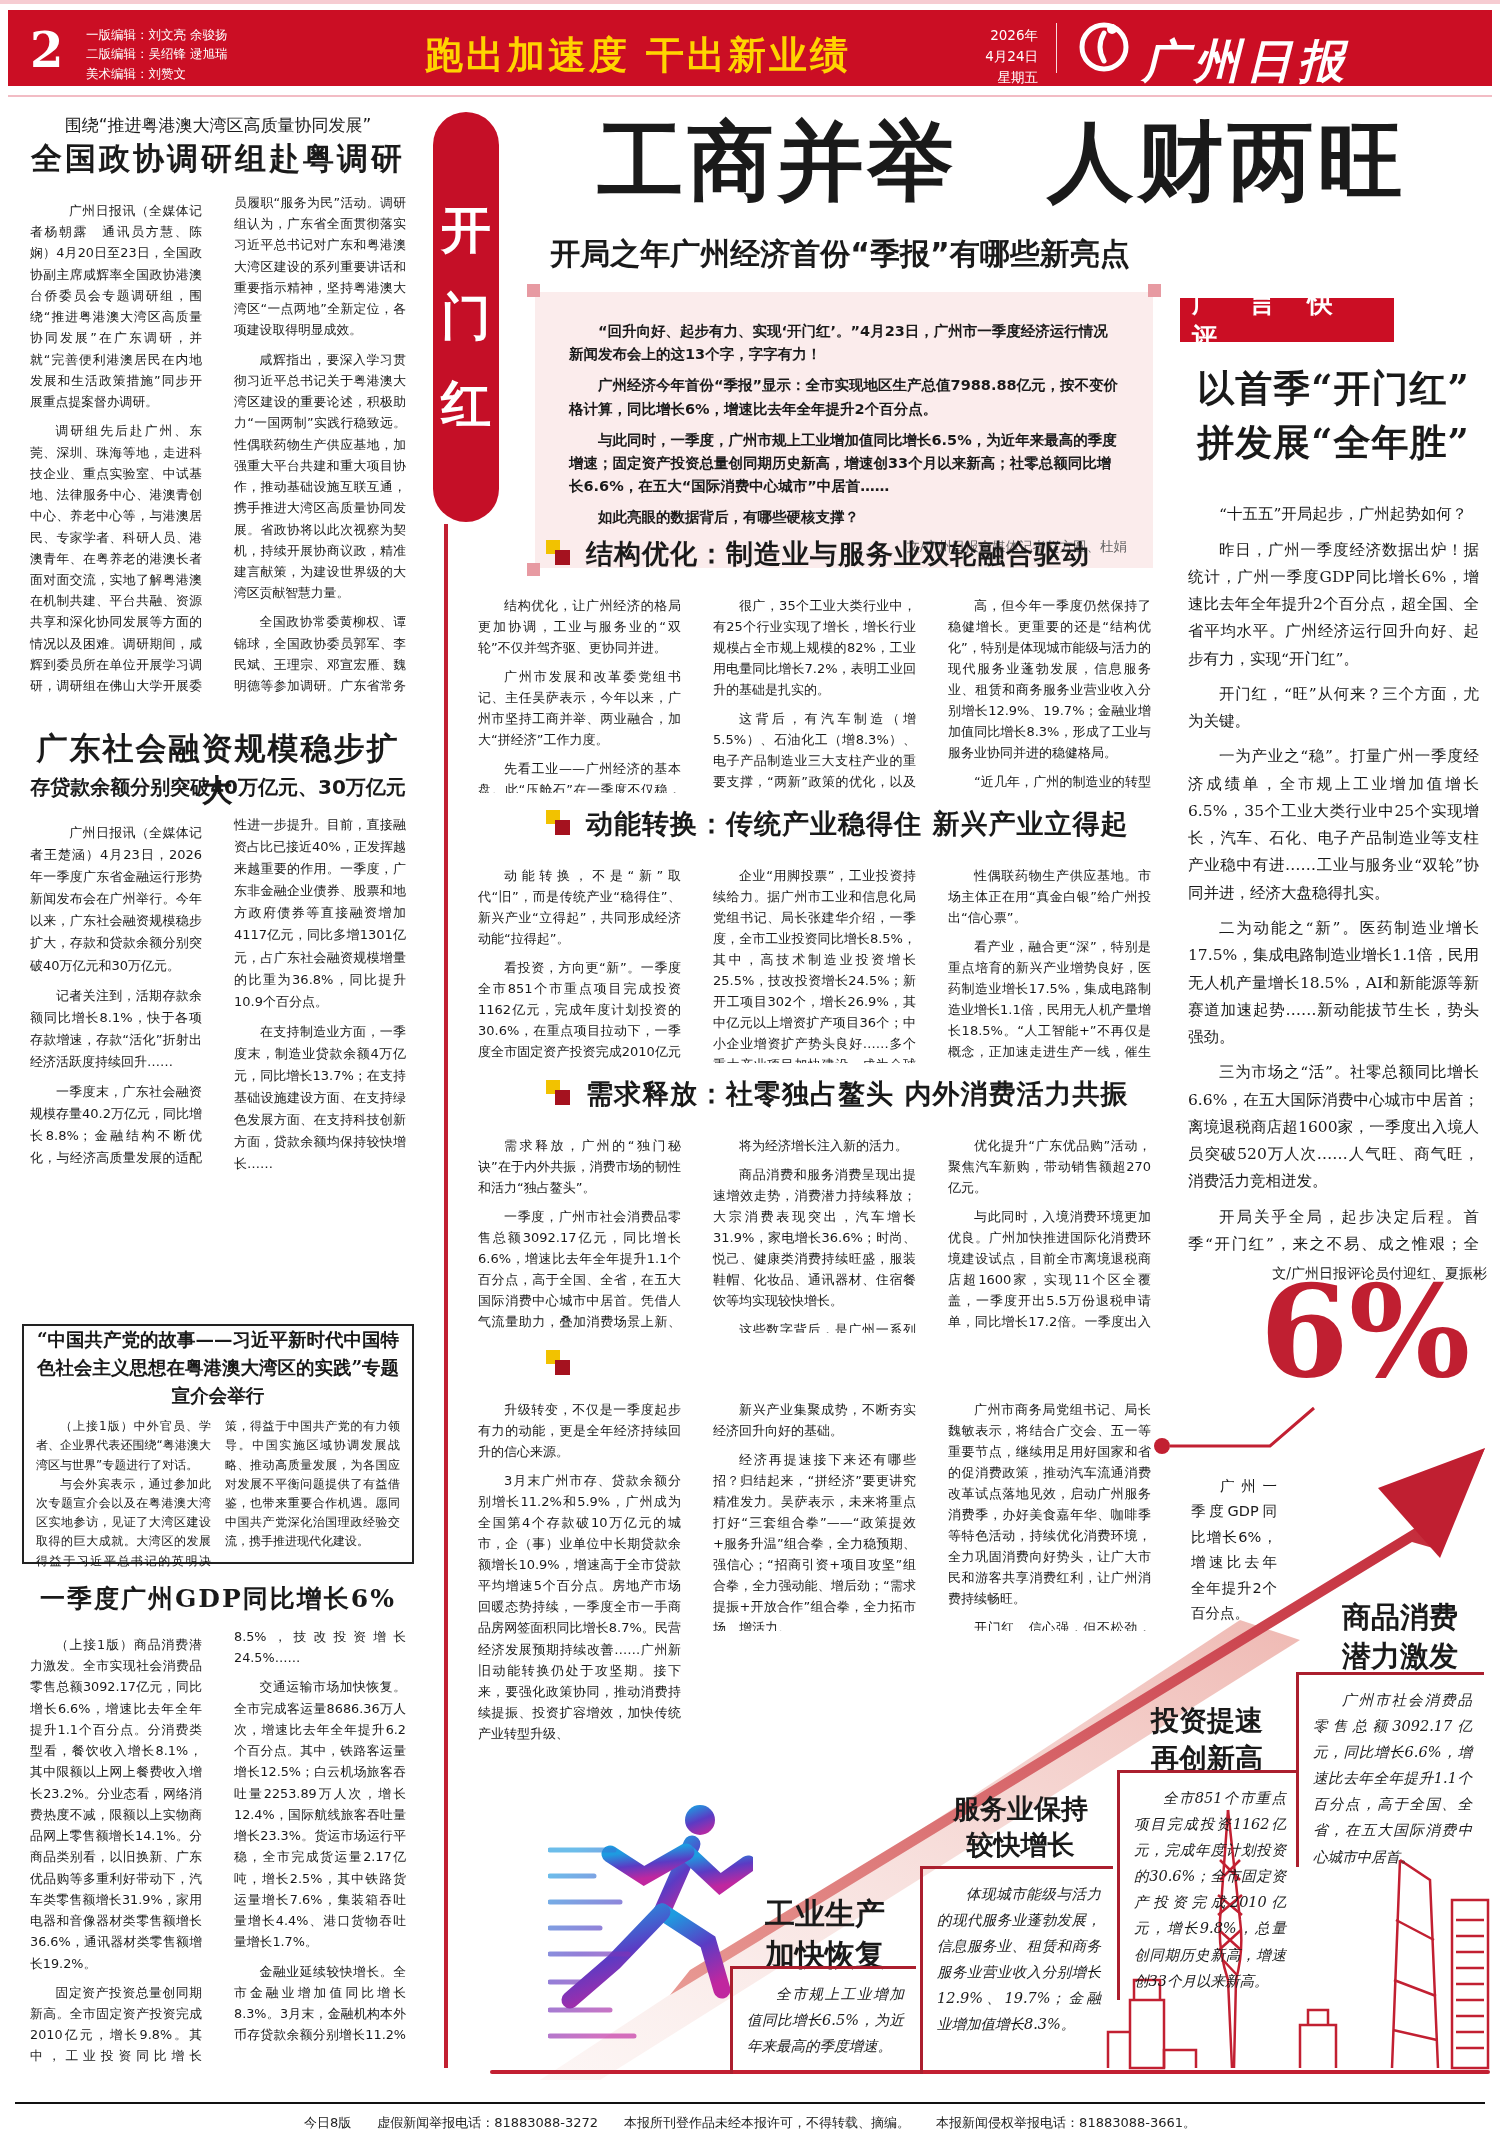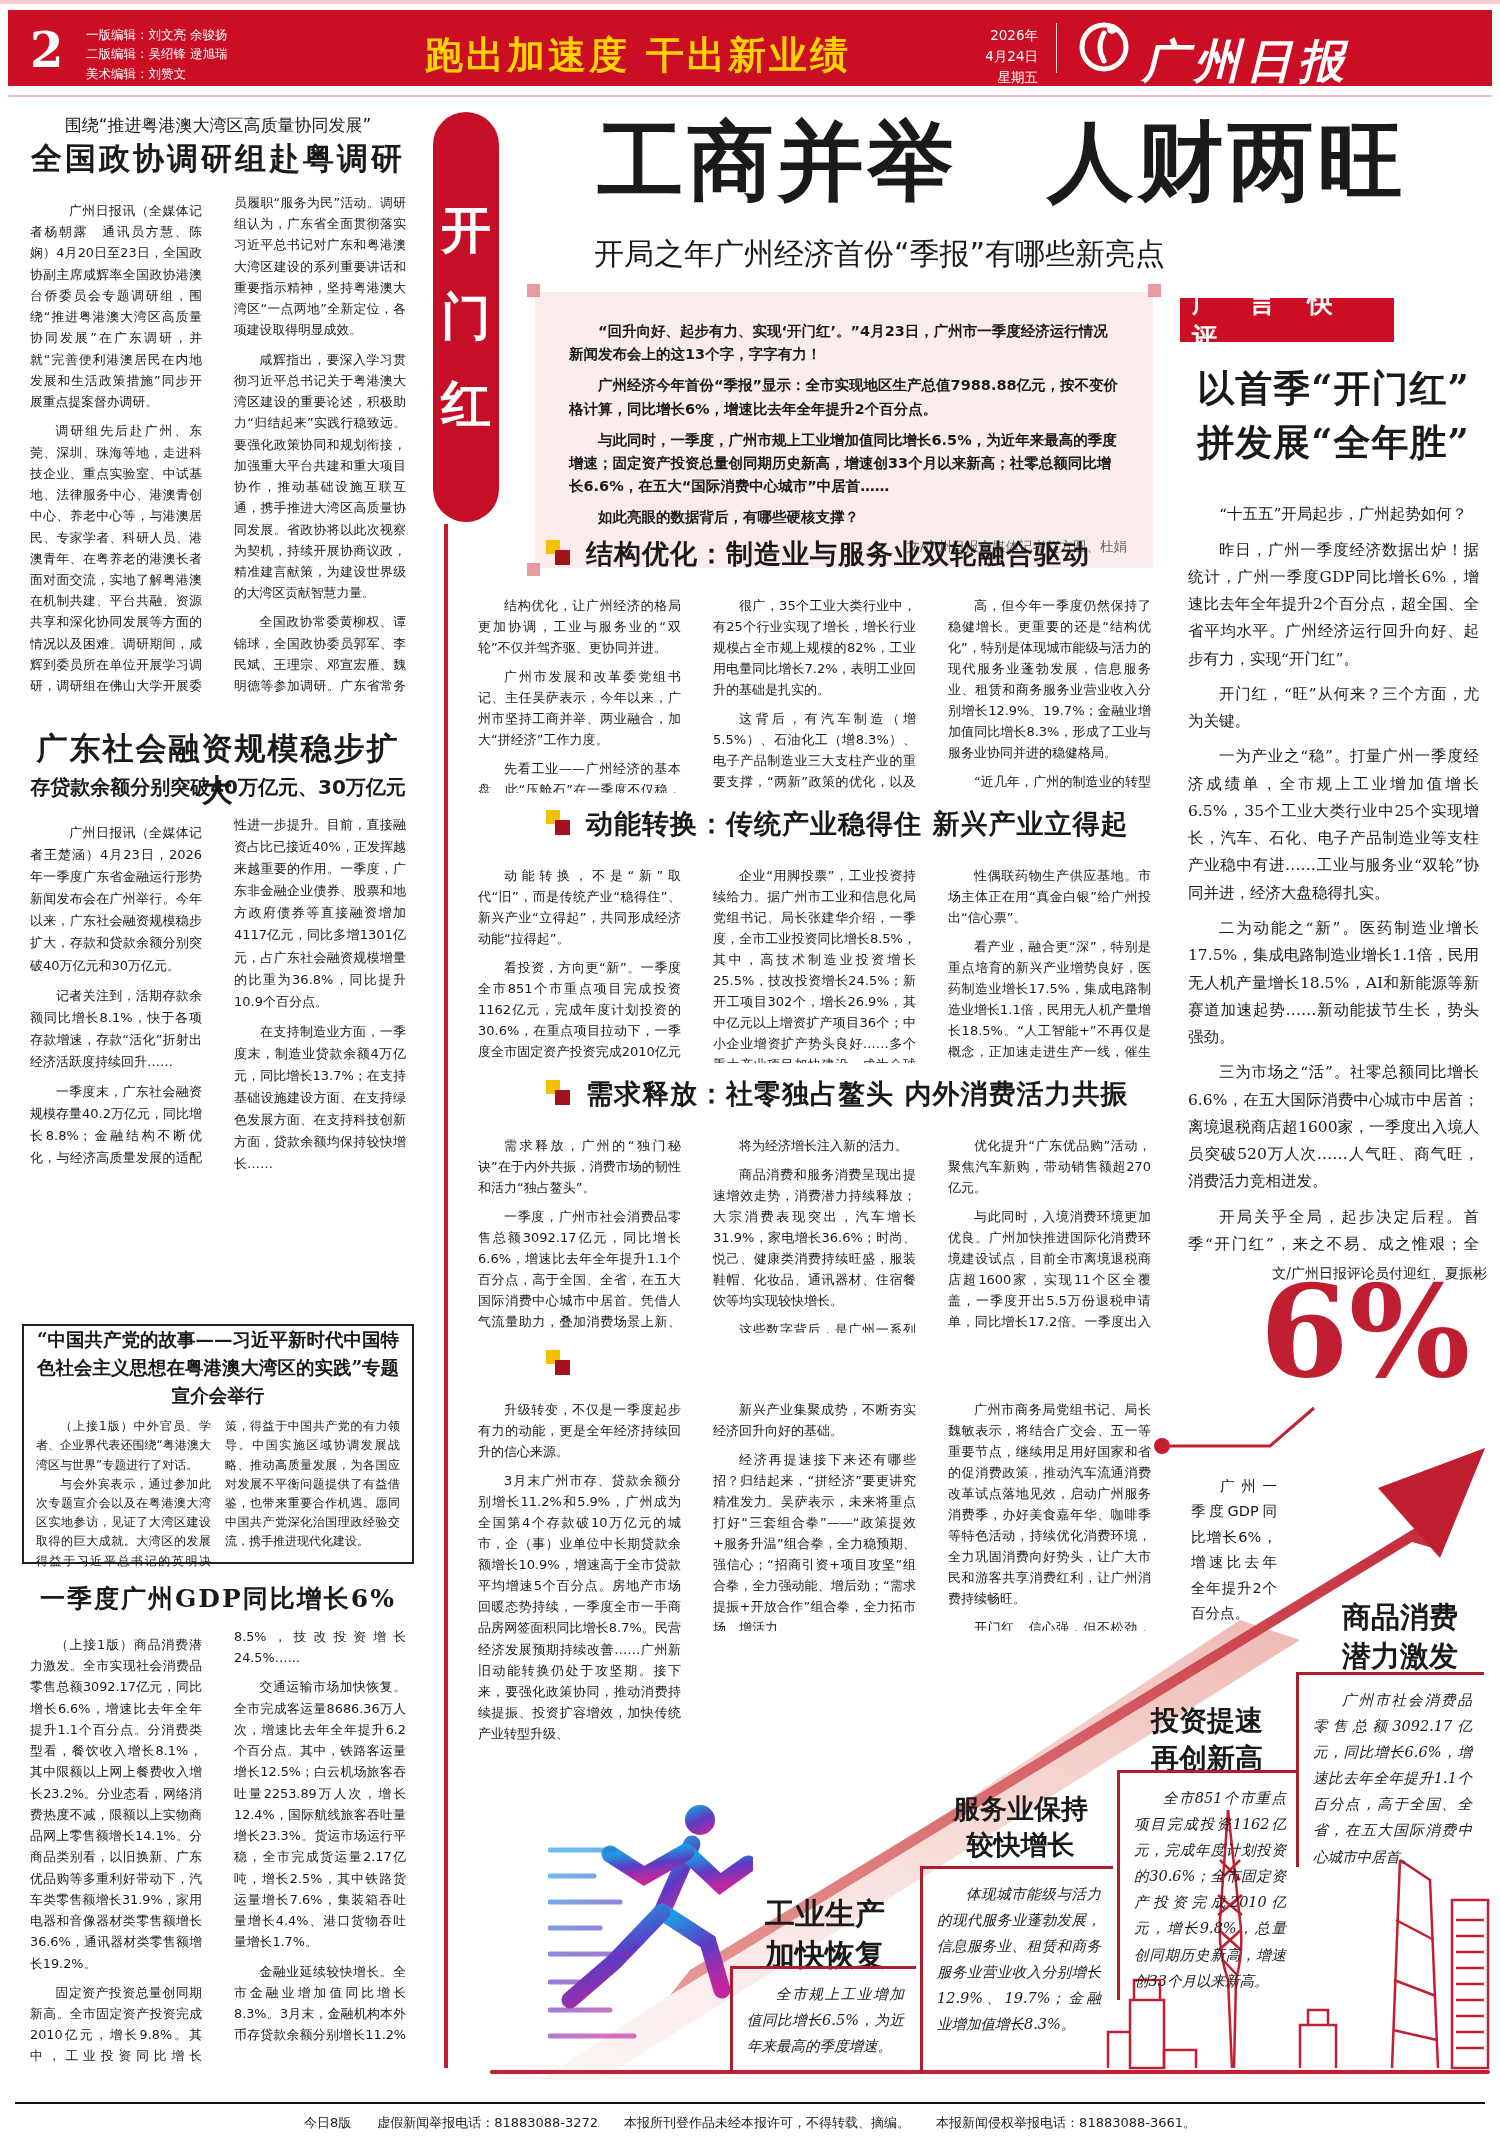--- a/index.html
+++ b/index.html
@@ -33,21 +33,21 @@
   .a3-body{column-count:2;column-gap:14px;font-size:12px;line-height:1.6;text-align:justify;margin-top:8px;height:168px;overflow:hidden;}
   .a3-body p{margin:0;text-indent:2em;}
   .a4-title{top:1582px;text-align:center;font-size:25px;letter-spacing:2px;}
   .a4-body{top:1626px;height:444px;}
   
   .red-rule{left:444px;top:524px;width:4px;height:1544px;background:#c22032;}
   .badge{left:433px;top:112px;width:66px;height:410px;background:#c50f27;border-radius:34px;
          display:flex;flex-direction:column;align-items:center;justify-content:center;gap:20px;}
   .badge span{color:#fff;font-size:50px;font-family:"DejaVu Serif","Liberation Serif",serif;font-weight:bold;}
   .f-head{left:515px;top:104px;width:975px;text-align:center;font-size:86px;letter-spacing:4px;}
-  .f-dek{left:515px;top:234px;width:650px;text-align:right;font-size:30px;}
+  .f-dek{left:515px;top:234px;width:650px;text-align:center;font-size:30px;font-weight:bold;}
   .intro{left:535px;top:292px;width:566px;background:#fbecec;padding:20px 26px 12px;}
   .intro-text p{font-size:14.5px;font-weight:600;line-height:1.6;}
   .intro-by{text-align:right;font-size:13.5px;color:#666;margin-top:6px;font-family:"DejaVu Serif","Liberation Serif",serif;}
   .sq{width:13px;height:13px;background:#e79aa2;}
   .sec{left:470px;width:690px;}
   .sec-h{display:flex;align-items:flex-start;gap:14px;margin-left:76px;}
   .marker{position:relative;width:26px;height:26px;flex:none;margin-top:4px;}
   .marker i{position:absolute;display:block;}
   .marker .m-y{left:0;top:0;width:14px;height:14px;background:#f2c200;}
   .marker .m-r{left:9px;top:10px;width:15px;height:15px;background:#a5121f;}
@@ -120,21 +120,21 @@
       <span class="logo-name">广州日报</span>
     </div>
   </div>
   <div class="abs under-hairline"></div>
 
   <div class="abs lcol kicker">围绕“推进粤港澳大湾区高质量协同发展”</div>
   <div class="abs lcol a1-title h-serif">全国政协调研组赴粤调研</div>
   <div class="abs lcol a1-body body2">
       <p>　广州日报讯（全媒体记者杨朝露　通讯员方慧、陈娴）4月20日至23日，全国政协副主席咸辉率全国政协港澳台侨委员会专题调研组，围绕“推进粤港澳大湾区高质量协同发展”在广东调研，并就“完善便利港澳居民在内地发展和生活政策措施”同步开展重点提案督办调研。</p>
       <p>调研组先后赴广州、东莞、深圳、珠海等地，走进科技企业、重点实验室、中试基地、法律服务中心、港澳青创中心、养老中心等，与港澳居民、专家学者、科研人员、港澳青年、在粤养老的港澳长者面对面交流，实地了解粤港澳在机制共建、平台共融、资源共享和深化协同发展等方面的情况以及困难。调研期间，咸辉到委员所在单位开展学习调研，调研组在佛山大学开展委员履职“服务为民”活动。调研组认为，广东省全面贯彻落实习近平总书记对广东和粤港澳大湾区建设的系列重要讲话和重要指示精神，坚持粤港澳大湾区“一点两地”全新定位，各项建设取得明显成效。</p>
-      <p>咸辉指出，要深入学习贯彻习近平总书记关于粤港澳大湾区建设的重要论述，积极助力“归结起来”实践行稳致远。要强化政策协同和规划衔接，加强重大平台共建和重大项目协作，推动基础设施互联互通，携手推进大湾区高质量协同发展。省政协将以此次视察为契机，持续开展协商议政，精准建言献策，为建设世界级的大湾区贡献智慧力量。</p>
+      <p>咸辉指出，要深入学习贯彻习近平总书记关于粤港澳大湾区建设的重要论述，积极助力“一国两制”实践行稳致远。性偶联药物生产供应基地，加强重大平台共建和重大项目协作，推动基础设施互联互通，携手推进大湾区高质量协同发展。省政协将以此次视察为契机，持续开展协商议政，精准建言献策，为建设世界级的大湾区贡献智慧力量。</p>
       <p>全国政协常委黄柳权、谭锦球，全国政协委员郭军、李民斌、王理宗、邓宣宏雁、魏明德等参加调研。广东省常务副省长张虎、省政协副主席张少康、省政协秘书长陈文明参加有关活动。</p>
     </div>
 
   <div class="abs lcol a2-title h-serif">广东社会融资规模稳步扩大</div>
   <div class="abs lcol a2-sub">存贷款余额分别突破40万亿元、30万亿元</div>
   <div class="abs lcol a2-body body2">
       <p>　广州日报讯（全媒体记者王楚涵）4月23日，2026年一季度广东省金融运行形势新闻发布会在广州举行。今年以来，广东社会融资规模稳步扩大，存款和贷款余额分别突破40万亿元和30万亿元。</p>
       <p>记者关注到，活期存款余额同比增长8.1%，快于各项存款增速，存款“活化”折射出经济活跃度持续回升……</p>
       <p>一季度末，广东社会融资规模存量40.2万亿元，同比增长8.8%；金融结构不断优化，与经济高质量发展的适配性进一步提升。目前，直接融资占比已接近40%，正发挥越来越重要的作用。一季度，广东非金融企业债券、股票和地方政府债券等直接融资增加4117亿元，同比多增1301亿元，占广东社会融资规模增量的比重为36.8%，同比提升10.9个百分点。</p>
       <p>在支持制造业方面，一季度末，制造业贷款余额4万亿元，同比增长13.7%；在支持基础设施建设方面、在支持绿色发展方面、在支持科技创新方面，贷款余额均保持较快增长……</p>

